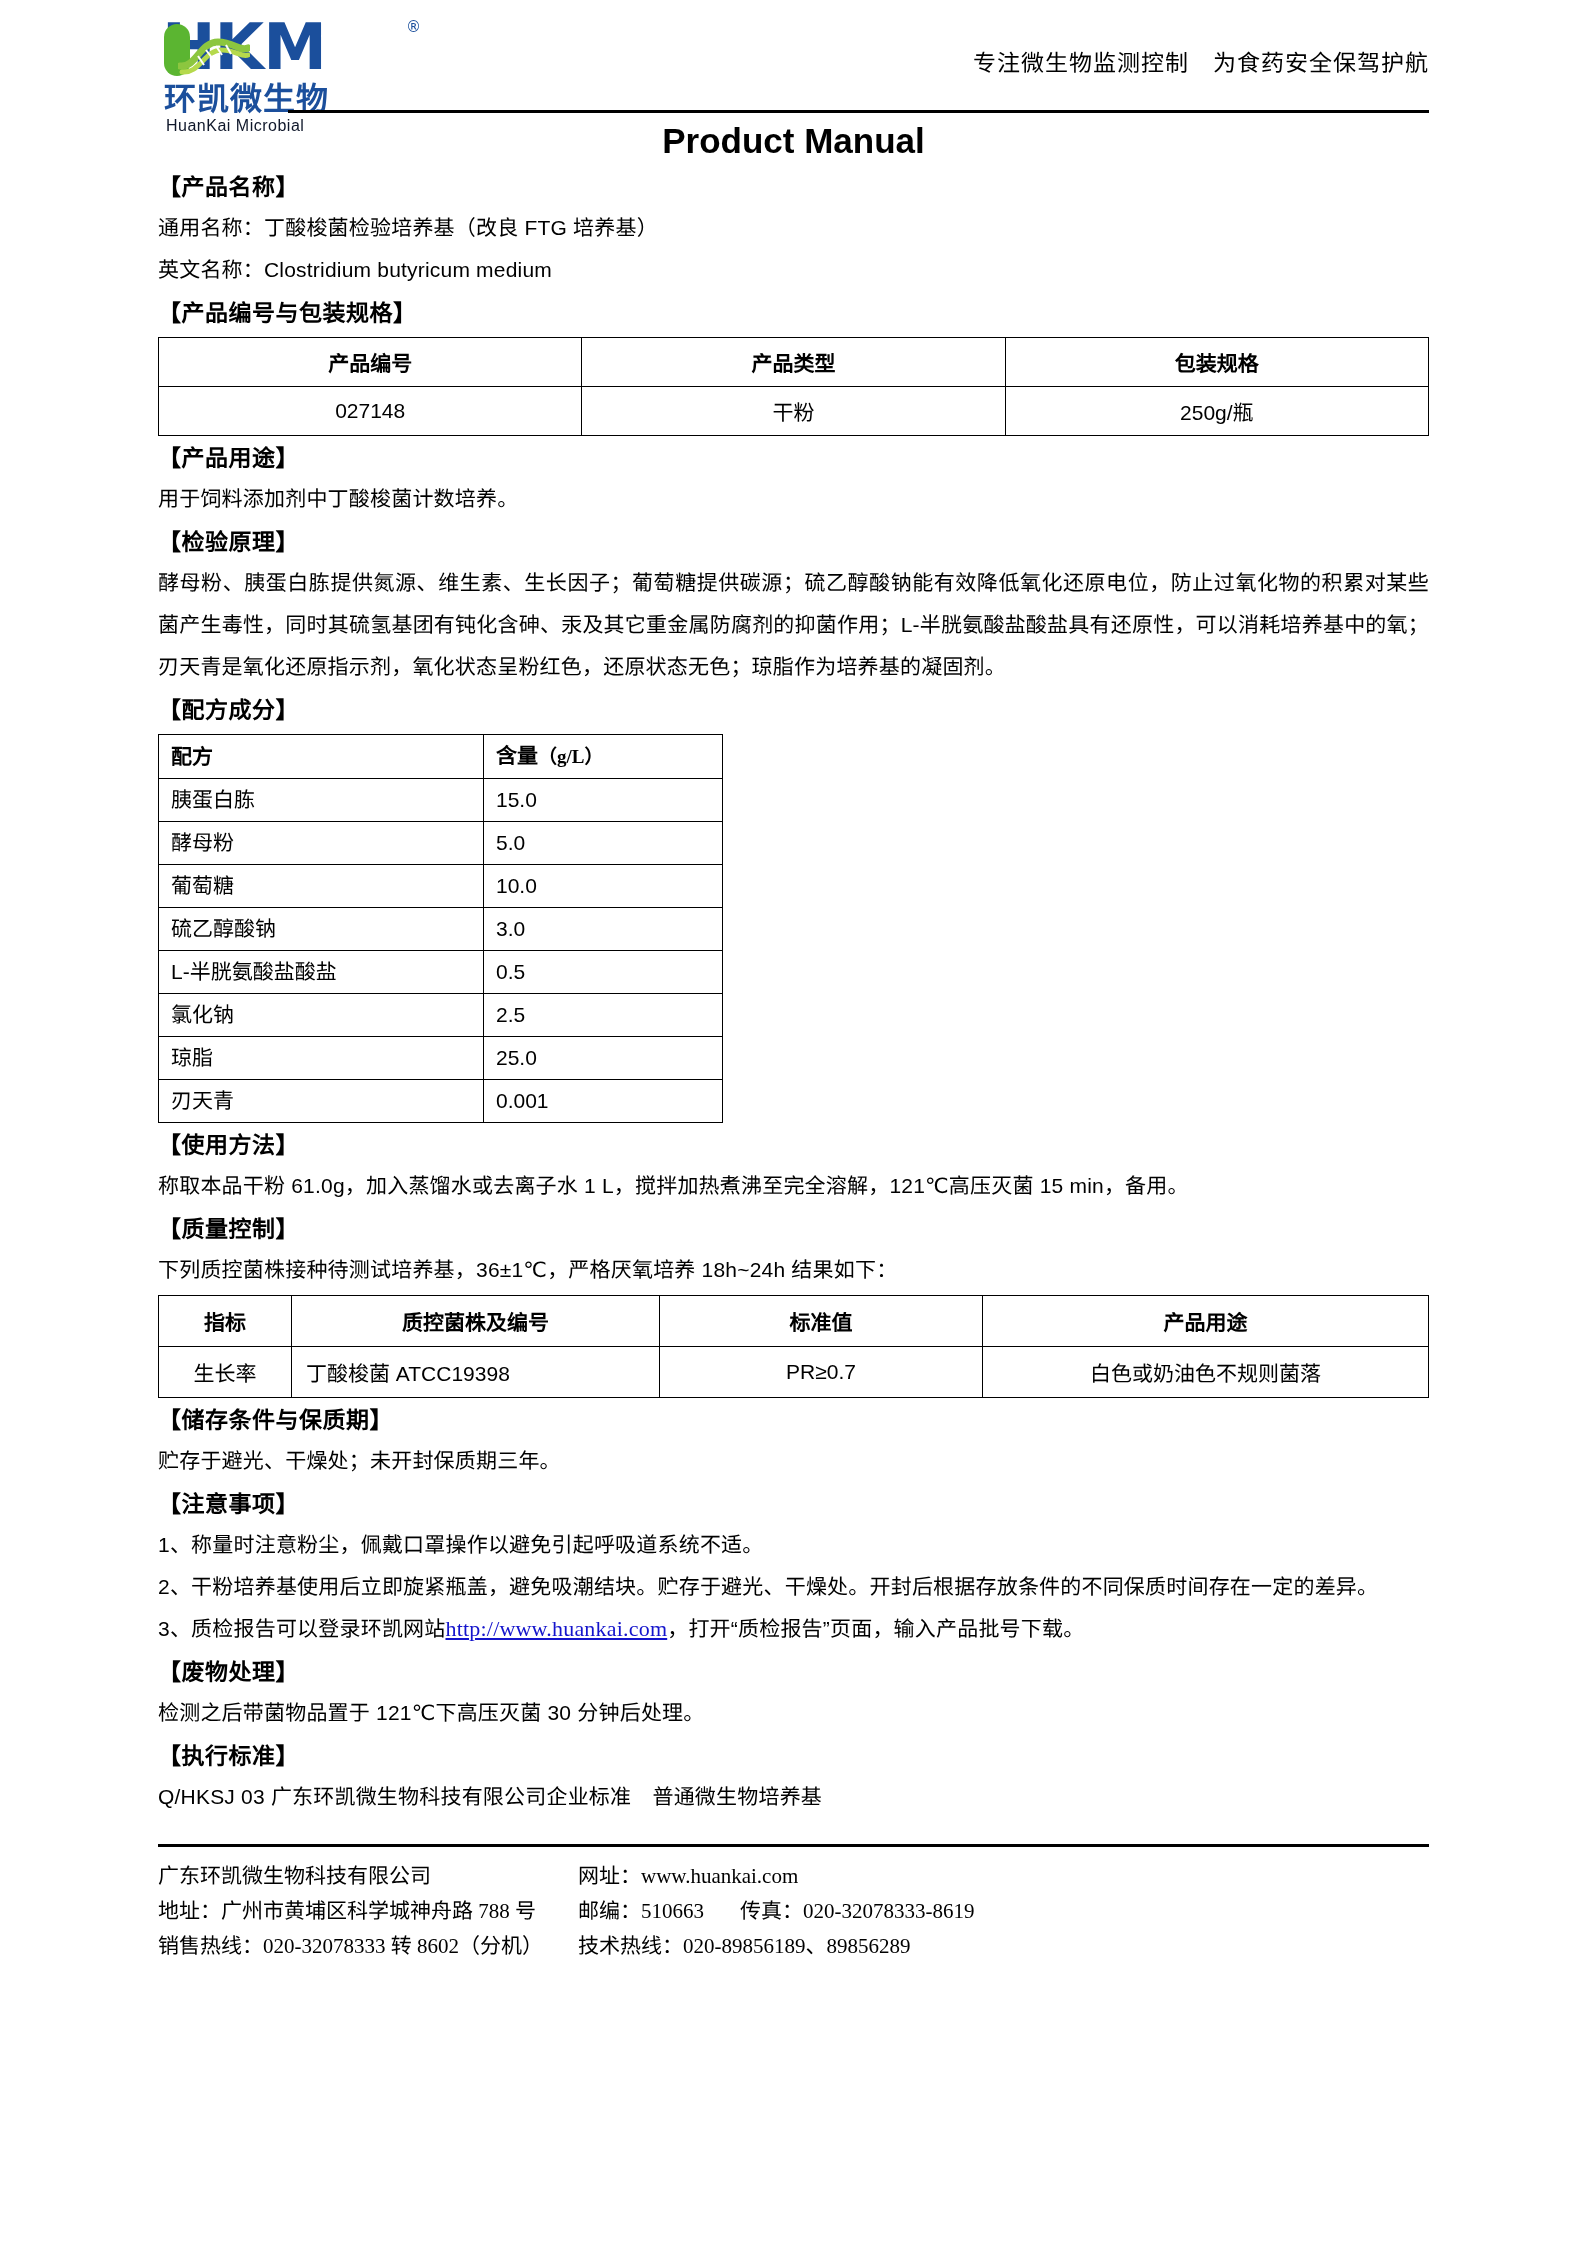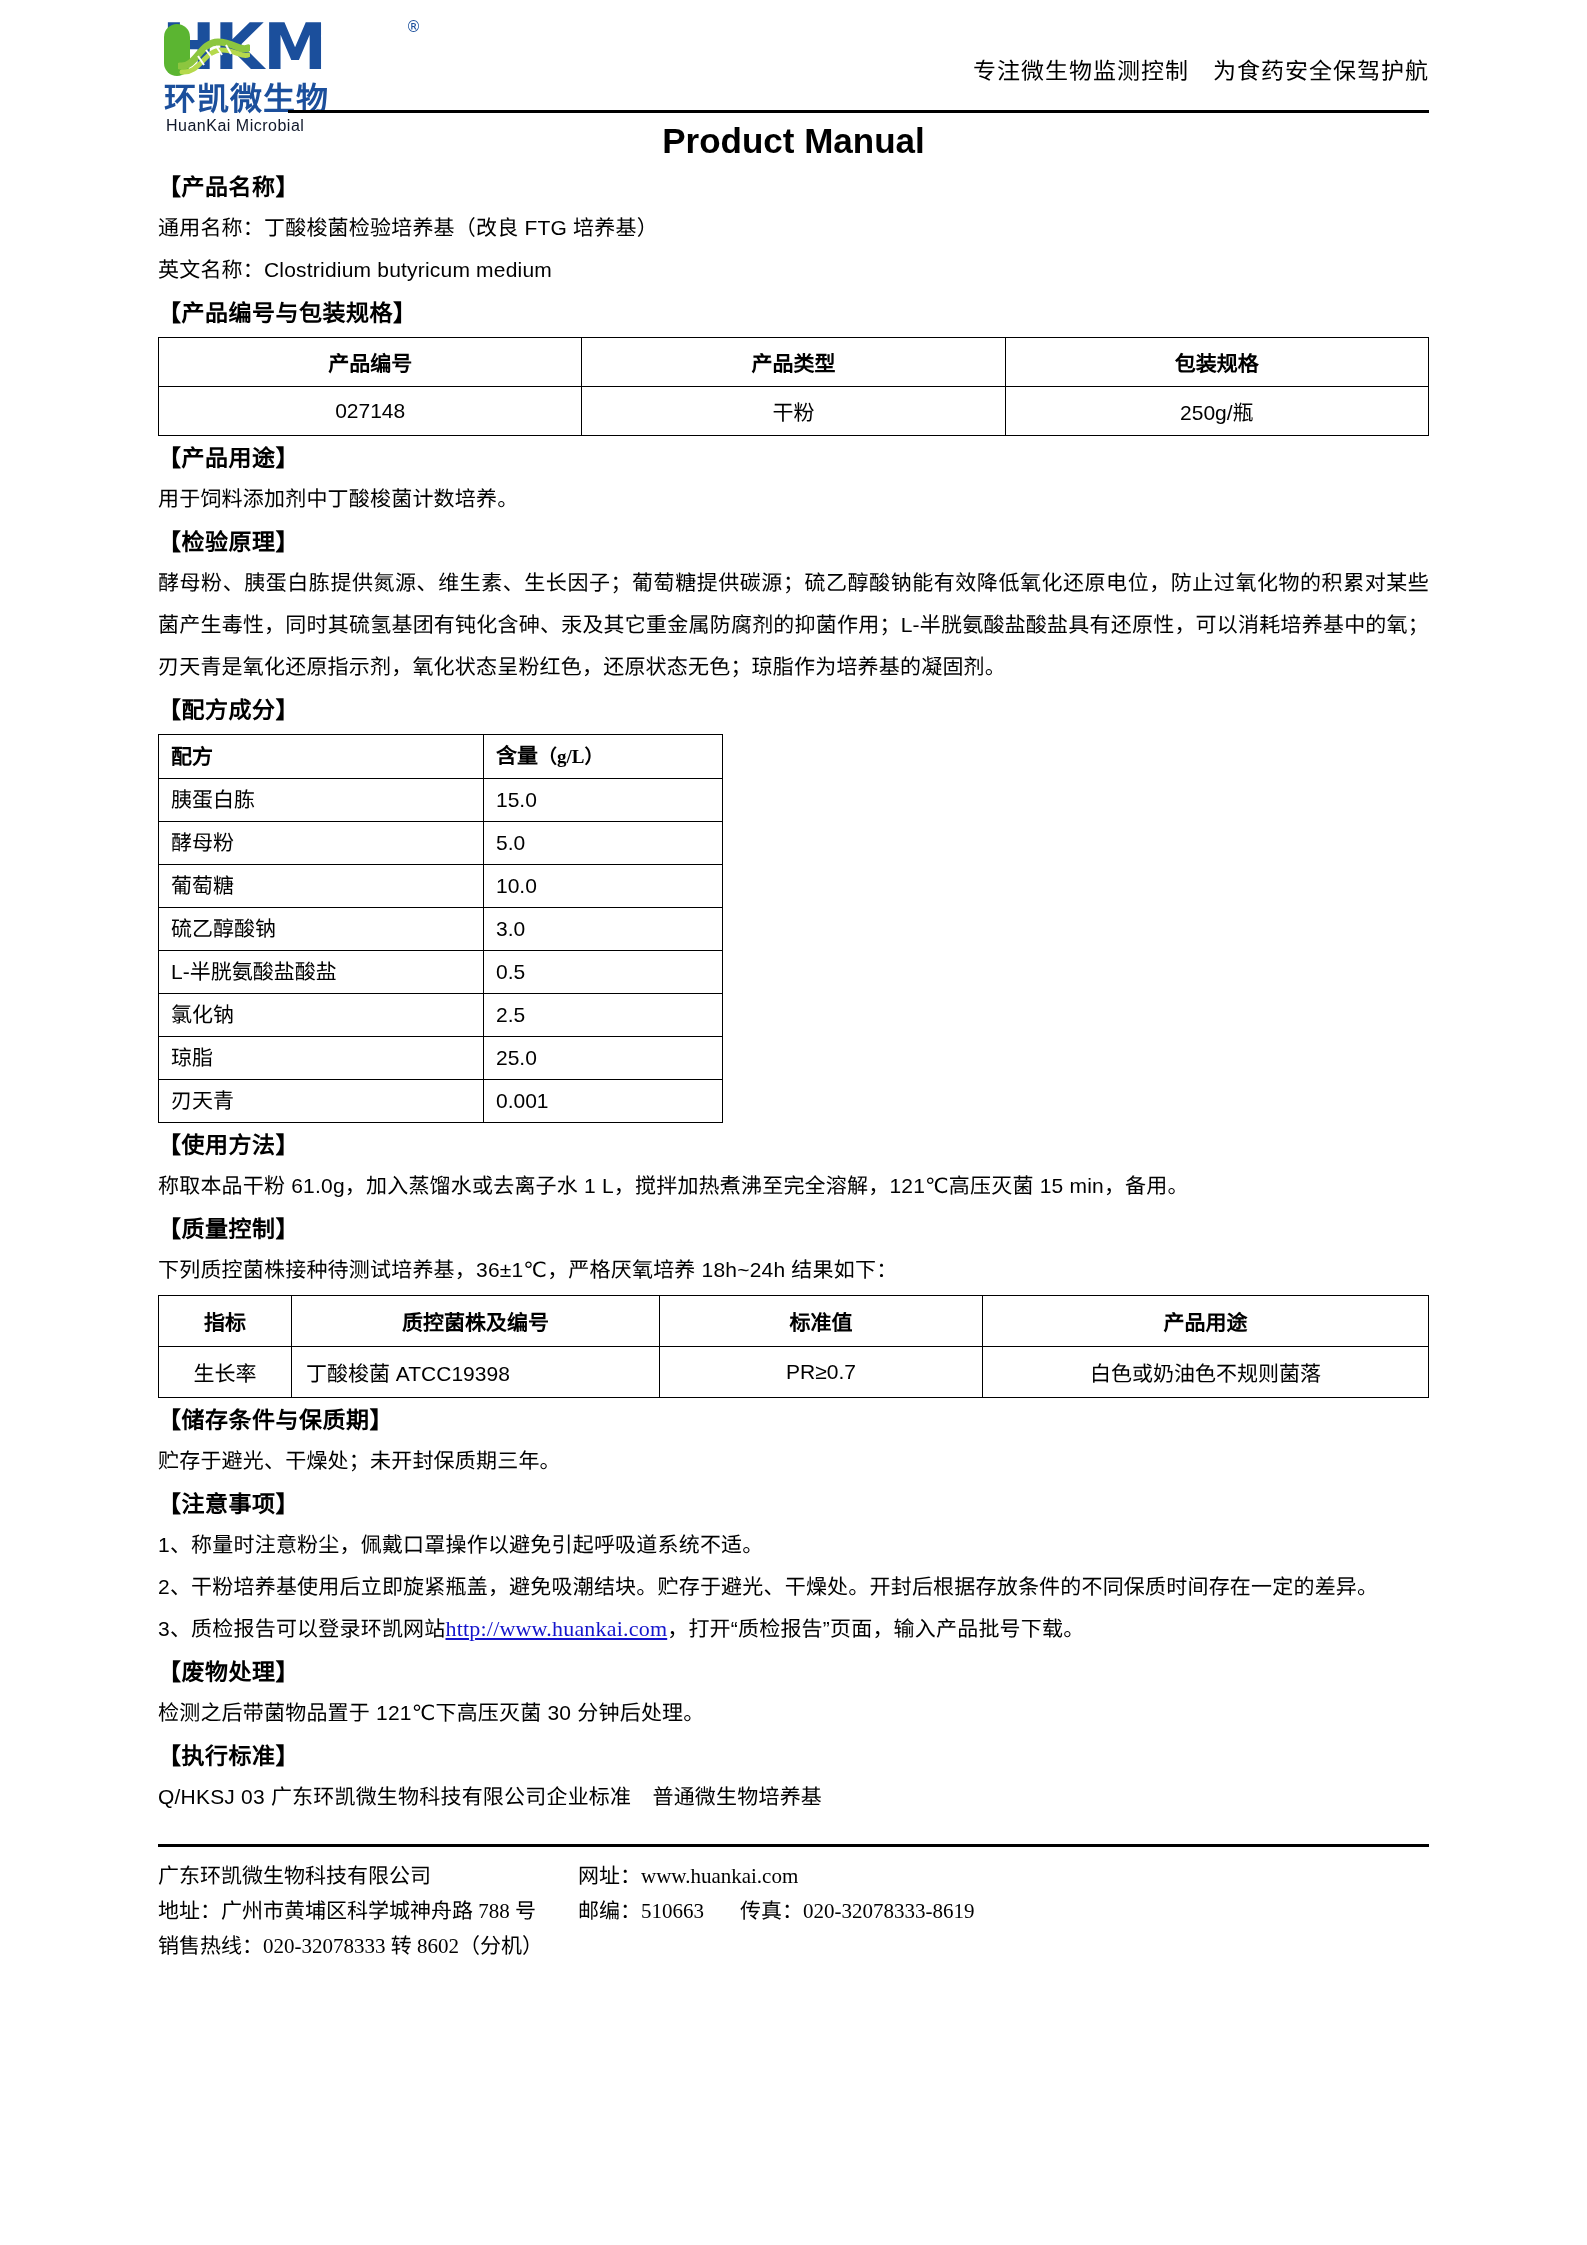--- a/index.html
+++ b/index.html
@@ -86,21 +86,21 @@
   .logo-en {
     margin-left: 18px;
     font-size: 16px;
     color: #0f172a;
     letter-spacing: 0.5px;
     line-height: 20px;
   }
   .header-slogan {
     position: absolute;
     right: 0;
-    top: 52px;
+    top: 44px;
     font-size: 23px;
     letter-spacing: 1px;
     white-space: nowrap;
   }
   .header-rule {
     position: absolute;
     left: 130px;
     right: 0;
     top: 110px;
     border-bottom: 3px solid #000;
@@ -365,17 +365,18 @@
       <div class="footer-col-left">
         <div>广东环凯微生物科技有限公司</div>
         <div>地址：广州市黄埔区科学城神舟路 788 号</div>
         <div>销售热线：020-32078333 转 8602（分机）</div>
       </div>
       <div class="footer-col-right">
         <div>网址：www.huankai.com</div>
         <div>
           <span>邮编：510663</span><span class="fax-gap"></span><span>传真：020-32078333-8619</span>
         </div>
+        <div>技术热线：020-89856189、89856289</div>
       </div>
     </div>
   </div>
 
 </div>
 
 </body></html>

